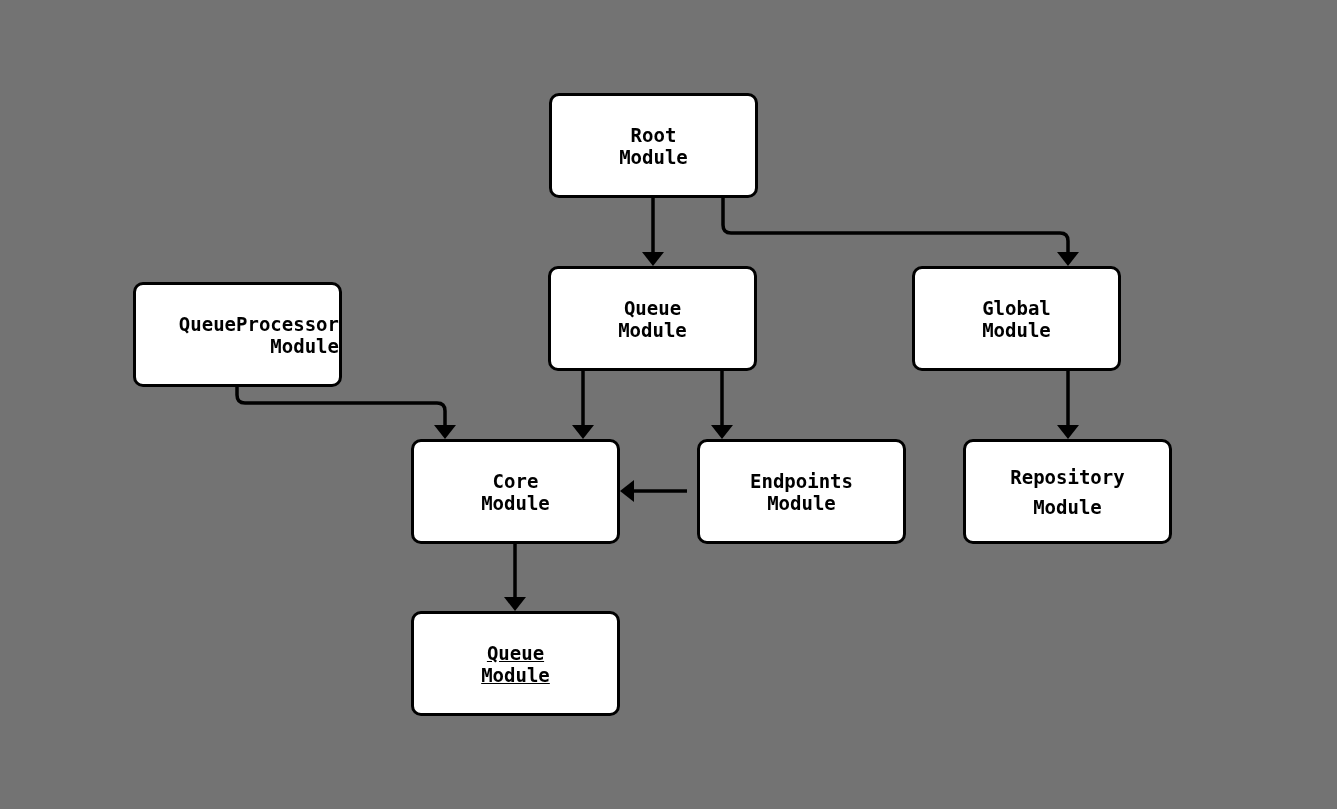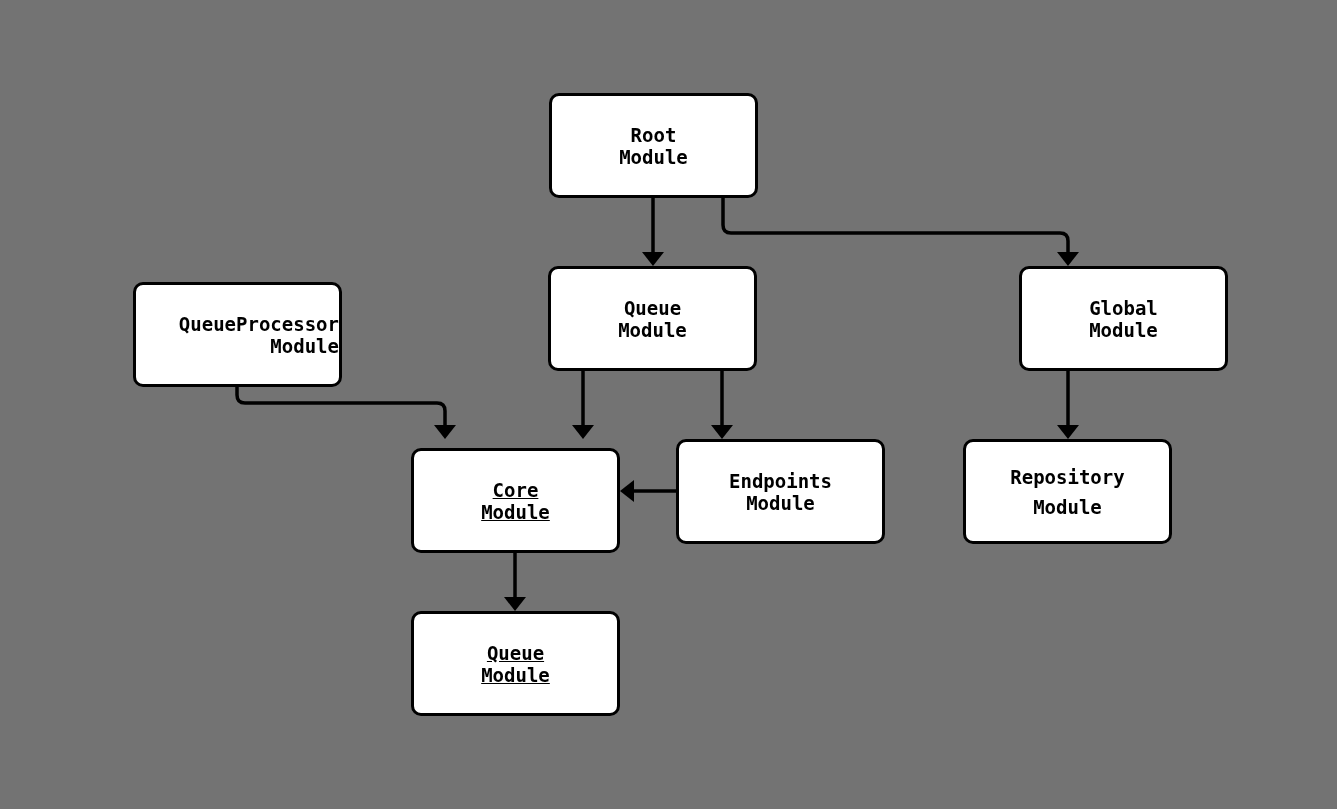--- a/index.html
+++ b/index.html
@@ -47,23 +47,23 @@
     text-align: center;
     font-weight: bold;
     font-size: 19px;
     line-height: 22px;
     color: #000000;
   }
   .node span { display: block; }
   .node-root           { left: 549px; top: 93px;  }
   .node-queueprocessor { left: 133px; top: 282px; align-items: flex-end; }
   .node-server         { left: 548px; top: 266px; }
-  .node-global         { left: 1019px; top: 266px; align-items: center; }
-  .node-core           { left: 411px; top: 448px; text-decoration: underline; }
-  .node-endpoints      { left: 676px; top: 439px; }
+  .node-global         { left: 912px; top: 266px; align-items: center; }
+  .node-core           { left: 411px; top: 439px; }
+  .node-endpoints      { left: 697px; top: 439px; }
   .node-repository     { left: 963px; top: 439px; gap: 8px; }
   .node-queue          { left: 411px; top: 611px; text-decoration: underline; }
 </style>
 </head>
 <body>
 
 <div class="canvas">
 
   <svg class="edges-layer" viewBox="0 0 1337 809">
     <g>

